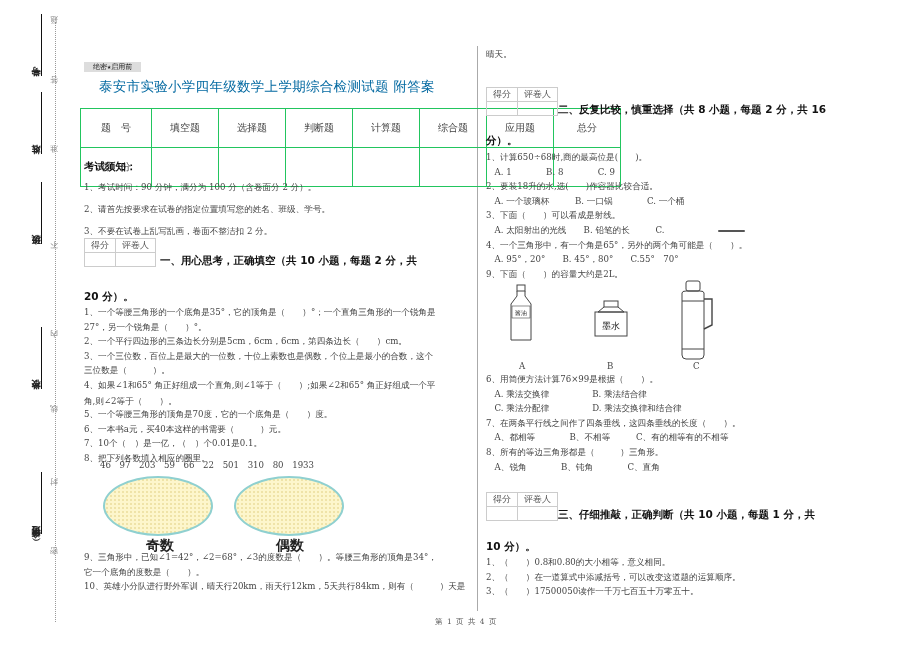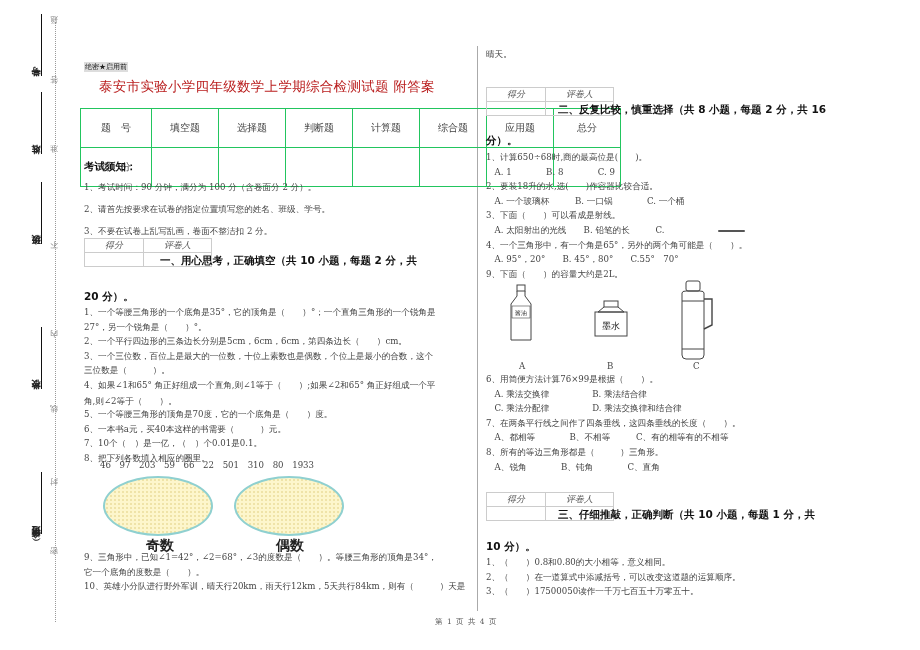--- a/index.html
+++ b/index.html
@@ -8,31 +8,31 @@
     font-family:"DejaVu Serif", "Liberation Serif", serif; color:#333;
   }
   .abs { position:absolute; }
   
   .bind-line { position:absolute; left:55px; top:22px; height:600px; border-left:1px dotted #999; }
   .bind-label { position:absolute; left:30px; font-size:9px; font-family:"DejaVu Sans", sans-serif; color:#222; writing-mode:vertical-rl; transform:rotate(180deg); font-weight:bold; letter-spacing:1px; }
   .bind-fill { position:absolute; left:41px; width:0; border-left:1.5px solid #111; }
   .bind-hint { position:absolute; left:50px; font-size:8px; color:#888; background:#fff; writing-mode:vertical-rl; transform:rotate(180deg); }
   .divider { position:absolute; left:477px; top:46px; height:565px; border-left:1px solid #aaa; }
 
-  .secret { left:84px; top:62px; font-size:7px; background:#ddd; color:#222; padding:0 1px; font-family:Liberation Serif, serif; }
-  .title { left:99px; top:78px; font-size:13.5px; font-family:"DejaVu Sans", sans-serif; color:#b91c1c; letter-spacing:0.3px; }
+  .secret { left:84px; top:62px; font-size:7px; background:#ddd; color:#222; padding:0 9px; font-family:Liberation Mono, monospace; }
+  .title { left:99px; top:78px; font-size:13.5px; font-family:"DejaVu Sans", sans-serif; color:#0369a1; letter-spacing:0.3px; }
 
   table.score { position:absolute; left:80px; top:108px; border-collapse:collapse; font-size:10px; color:#444; }
   table.score td { border:1px solid #22c55e; height:14px; text-align:center; padding:12px; }
 
   .notice-h { left:84px; top:160px; font-size:10.5px; font-weight:bold; font-family:"DejaVu Sans", sans-serif; color:#111; }
   .line { position:absolute; font-size:8.6px; color:#444; white-space:nowrap; }
 
   table.grader { position:absolute; border-collapse:collapse; font-size:9px; color:#555; font-family:"DejaVu Sans", sans-serif; }
-  table.grader td { border:1px solid #ccc; height:13px; text-align:right; padding:0 20px;font-style:italic; }
+  table.grader td { border:1px solid #ccc; height:13px; text-align:right; padding:0 6px; }
   .sec-h { position:absolute; font-size:10.5px; font-weight:bold; font-family:"DejaVu Sans", sans-serif; color:#111; white-space:nowrap; }
 
   .oval { position:absolute; width:106px; height:56px; border-radius:50%; border:2px solid #8fd0d0;
     background-color:#fdf6cc; background-image:radial-gradient(#efe3a8 0.8px, transparent 0.9px); background-size:4px 4px; }
   .oval-label { position:absolute; font-size:14px; font-weight:bold; color:#222; font-family:"DejaVu Sans", sans-serif; }
 
   .pic-label { position:absolute; font-size:8.6px; color:#444; }
   .footer { left:435px; top:617px; font-size:7.5px; color:#555; letter-spacing:1px; }
 </style>
 </head>

